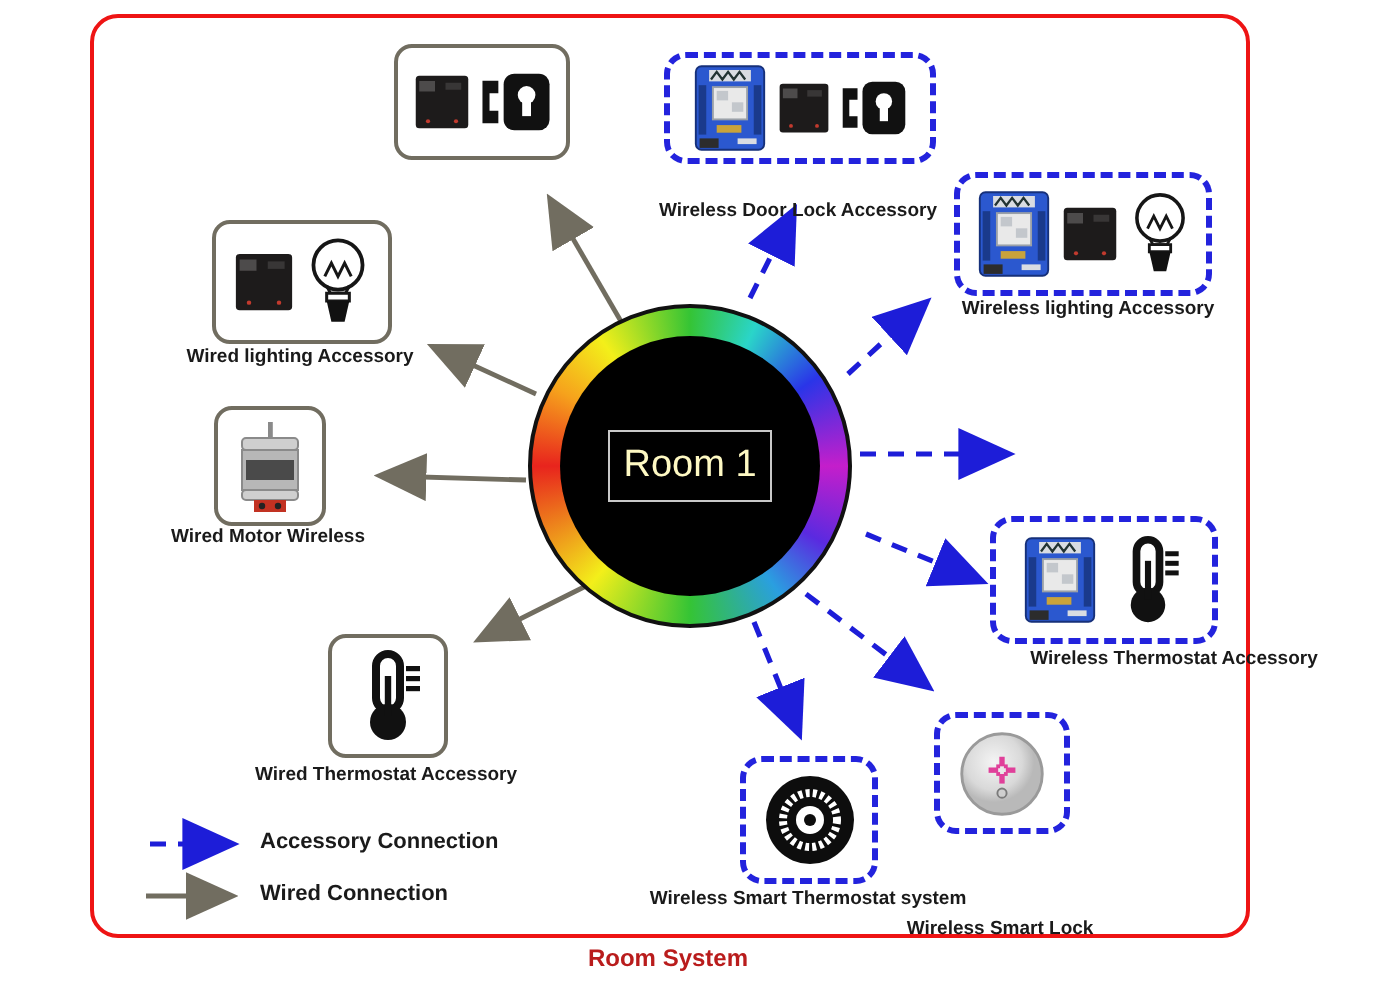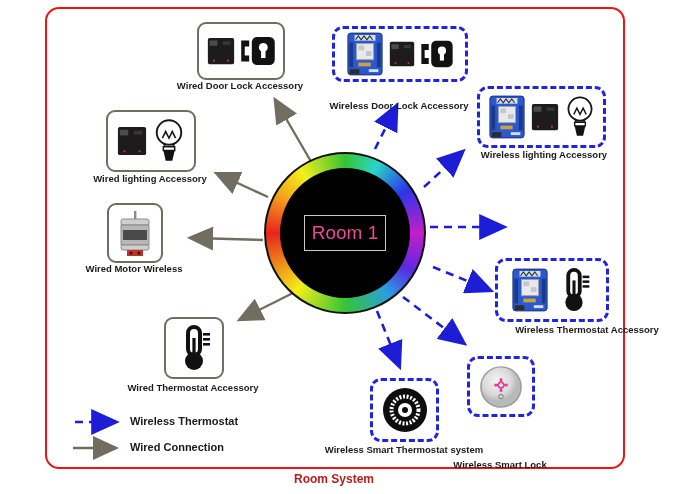--- a/index.html
+++ b/index.html
@@ -26,21 +26,21 @@
       #e8241d 0deg,#f6a21c 30deg,#f3ef1a 55deg,#35c435 90deg,#2ad5c9 115deg,
       #2a35e8 145deg,#c41ecb 180deg,#5a2ae0 210deg,#2a9fe0 235deg,#35c435 270deg,
       #f3ef1a 310deg,#e8241d 360deg);
     display:flex;align-items:center;justify-content:center;
   }
   .hub-inner{
     width:130px;height:130px;border-radius:50%;background:#000;
     display:flex;align-items:center;justify-content:center;
   }
   .room-plate{
-    width:80px;height:34px;border:1.5px solid #c9c9c9;background:#000;color:#ec4899;
+    width:80px;height:34px;border:1.5px solid #c9c9c9;background:#000;color:#fef9c3;
     display:flex;align-items:center;justify-content:center;font-size:19px;font-weight:400;
   }
   .hub-caption{
     position:absolute;left:344px;top:319px;transform:translateX(-50%);
     font-size:11px;font-weight:700;white-space:nowrap;
   }
   .legend-label{position:absolute;font-size:11px;font-weight:700;white-space:nowrap;}
   .footer-title{
     position:absolute;left:334px;top:472px;transform:translateX(-50%);
     font-size:12px;font-weight:700;color:#b91c1c;white-space:nowrap;
@@ -93,21 +93,20 @@
       <circle cx="8" cy="27" r="1.2" fill="#c23a2e"></circle>
       <circle cx="24" cy="27" r="1.2" fill="#c23a2e"></circle>
     </svg>
     <svg width="36" height="30" viewBox="0 0 40 34">
       <path d="M1,5 h9 v7 h-5 v10 h5 v7 h-9 z" fill="#111"></path>
       <rect x="13" y="1" width="26" height="32" rx="6" fill="#111"></rect>
       <circle cx="26" cy="13" r="5" fill="#fff"></circle>
       <rect x="23.5" y="15" width="5" height="10" fill="#fff"></rect>
     </svg>
   </div>
-  <div class="devlabel" style="left:240px;top:80px;">Wired Door Lock Accessory</div>
 
   <div class="devbox wireless-box" style="left:332px;top:26px;width:130px;height:50px;">
     <svg width="38" height="44" viewBox="0 0 40 46">
       <rect x="2" y="1" width="36" height="44" rx="3" fill="#2b58cf" stroke="#16307a"></rect>
       <rect x="9" y="3" width="22" height="6" fill="#d9dce2"></rect>
       <path d="M10,8 l3,-4 l3,4 l3,-4 l3,4 l3,-4 l3,4" stroke="#233" stroke-width="1.2" fill="none"></path>
       <rect x="11" y="12" width="18" height="17" fill="#e9e9e9" stroke="#9aa0a8"></rect>
       <rect x="13" y="14" width="6" height="5" fill="#c3c7cc"></rect>
       <rect x="21" y="20" width="6" height="5" fill="#c3c7cc"></rect>
       <rect x="3.5" y="11" width="4" height="26" fill="#1a3a8c"></rect>
@@ -260,18 +259,18 @@
   <div class="devbox wireless-box" style="left:370px;top:378px;width:63px;height:58px;">
     <svg width="48" height="48" viewBox="0 0 48 48">
       <circle cx="24" cy="24" r="22" fill="#0d0d0d"></circle>
       <circle cx="24" cy="24" r="13.5" fill="none" stroke="#fff" stroke-width="4" stroke-dasharray="2 1.6"></circle>
       <circle cx="24" cy="24" r="7" fill="#fff"></circle>
       <circle cx="24" cy="24" r="3" fill="#0d0d0d"></circle>
     </svg>
   </div>
   <div class="devlabel" style="left:404px;top:444px;">Wireless Smart Thermostat system</div>
 
-  <div class="legend-label" style="left:130px;top:415px;">Wireless Thermostat</div>
+  <div class="legend-label" style="left:130px;top:415px;">Accessory Connection</div>
   <div class="legend-label" style="left:130px;top:441px;">Wired Connection</div>
 
   <div class="footer-title">Room System</div>
 
 </div>
 
 </body></html>

